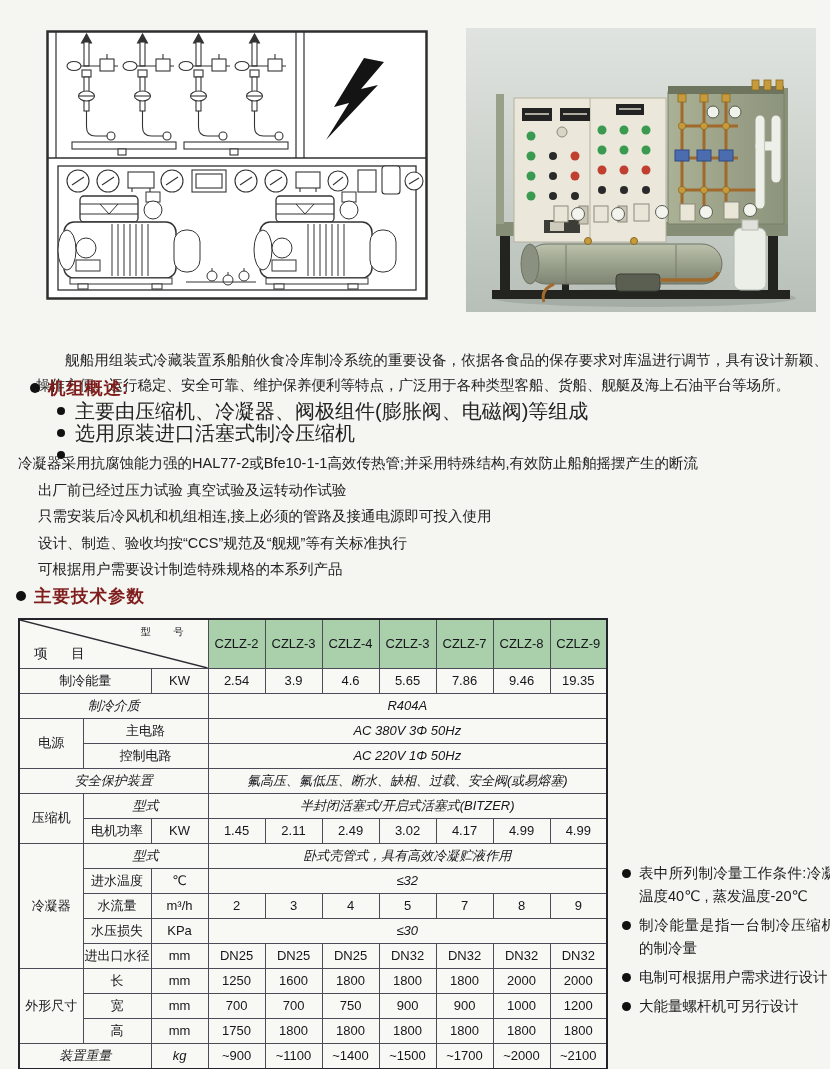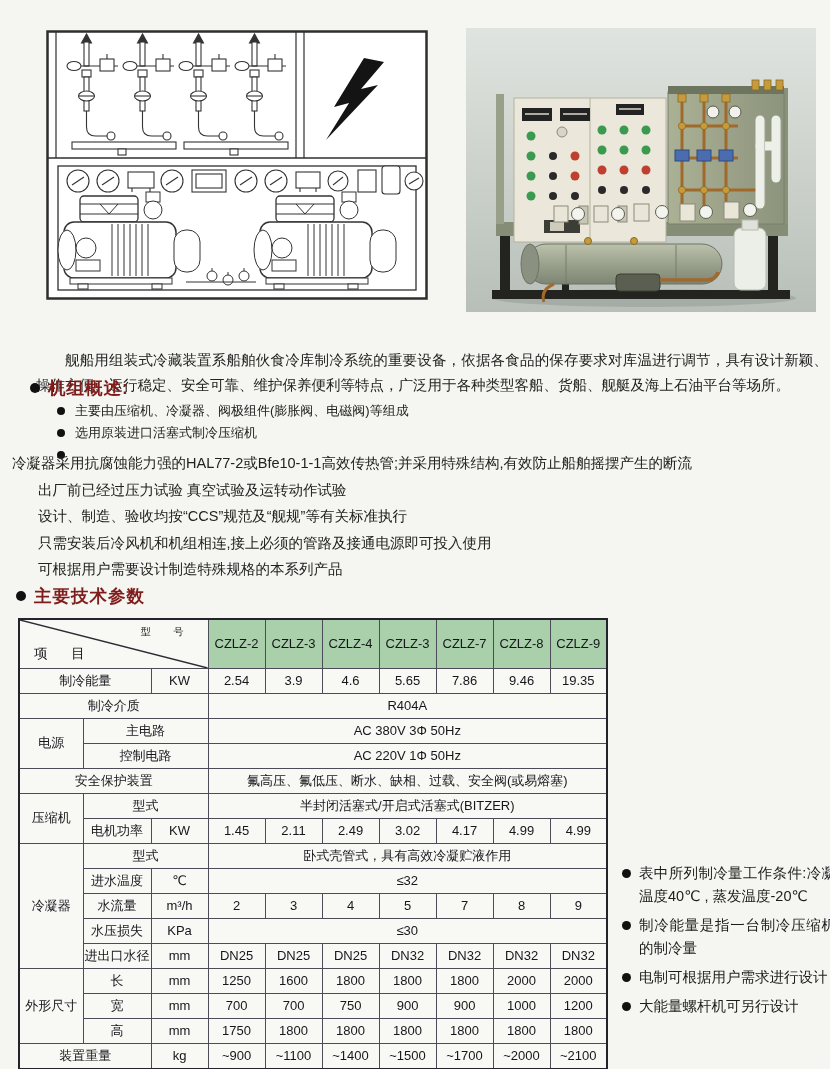--- a/index.html
+++ b/index.html
@@ -16,36 +16,36 @@
   .intro{
     position:absolute;top:2px;left:20px;width:792px;margin:16px;
     font-size:14.5px;line-height:25px;text-align:justify;text-indent:2em;color:#222;
   }
   .sec-head{position:absolute;display:flex;align-items:center;gap:8px;}
   .sec-head .dot{width:10px;height:10px;border-radius:50%;background:#111;flex:0 0 auto;}
   .sec-head h2{margin:0;font-size:17.5px;font-weight:bold;letter-spacing:1px;color:#7f1d1d;}
   .overview-head{top:46px;left:30px;}
   .specs-head{top:254px;left:16px;}
   .bullet-list{position:absolute;top:70px;left:57px;margin:0;padding:0;list-style:none;}
-  .bullet-list li{display:flex;align-items:center;gap:10px;height:22px;font-size:13px;color:#222;}
+  .bullet-list li{display:flex;align-items:center;gap:10px;height:22px;font-size:20px;color:#222;}
   .bullet-list .dot{width:8px;height:8px;border-radius:50%;background:#111;flex:0 0 auto;}
   .line-list{position:absolute;top:120px;left:0;margin:0;padding:0;list-style:none;width:810px;}
   .line-list li{font-size:14.5px;line-height:26.5px;color:#222;padding-left:38px;}
-  .line-list li.flush{padding-left:12px;}
+  .line-list li.flush{padding-left:18px;}
   
   .table-wrap{position:absolute;top:288px;left:18px;width:800px;}
   table.specs{border-collapse:collapse;table-layout:fixed;width:588px;border:2px solid #23232b;background:#dcdfec;}
   table.specs td,table.specs th{
     border:1px solid #4c4c58;height:24px;padding:0 1px;
     font-size:13px;font-weight:normal;text-align:center;vertical-align:middle;
     line-height:1.1;color:#16161c;background:#f8f8f4;overflow:hidden;white-space:nowrap;
   }
   table.specs tr.hdr th{background:#a9d0aa;height:48px;font-size:13px;}
   td.lab{font-size:13.5px;}
-  td.t,th.t{background:#dcdfec;}
+  td.t,th.t{background:#dcdfec;font-style:italic;}
   td.corner{position:relative;background:#a9d0aa;padding:0;}
   .corner-top{position:absolute;top:6px;right:14px;letter-spacing:10px;font-size:10px;}
   .corner-bottom{position:absolute;bottom:6px;left:14px;letter-spacing:10px;font-size:13.5px;}
   .corner-svg{position:absolute;left:0;top:0;width:100%;height:100%;}
   
   .notes{position:absolute;left:604px;top:244px;width:214px;margin:0;padding:0;list-style:none;}
   .notes li{display:flex;gap:8px;font-size:14.5px;line-height:23px;margin-bottom:6px;color:#1c1c1c;text-align:justify;}
   .notes .dot{width:9px;height:9px;border-radius:50%;background:#111;flex:0 0 auto;margin-top:7px;}
 </style>
 </head>
@@ -370,22 +370,22 @@
         <span>选用原装进口活塞式制冷压缩机</span>
       </li>
     <li>
         <span class="dot"></span>
       </li>
   </ul>
 
   <ul class="line-list">
     <li class="flush">冷凝器采用抗腐蚀能力强的HAL77-2或Bfe10-1-1高效传热管;并采用特殊结构,有效防止船舶摇摆产生的断流</li>
     <li>出厂前已经过压力试验 真空试验及运转动作试验</li>
+    <li>只需安装后冷风机和机组相连,接上必须的管路及接通电源即可投入使用</li>
     <li>设计、制造、验收均按“CCS”规范及“舰规”等有关标准执行</li>
-    <li>只需安装后冷风机和机组相连,接上必须的管路及接通电源即可投入使用</li>
     <li>可根据用户需要设计制造特殊规格的本系列产品</li>
   </ul>
 
   <div class="sec-head specs-head">
     <span class="dot"></span>
     <h2>主要技术参数</h2>
   </div>
 
   <div class="table-wrap">
     <table class="specs">

